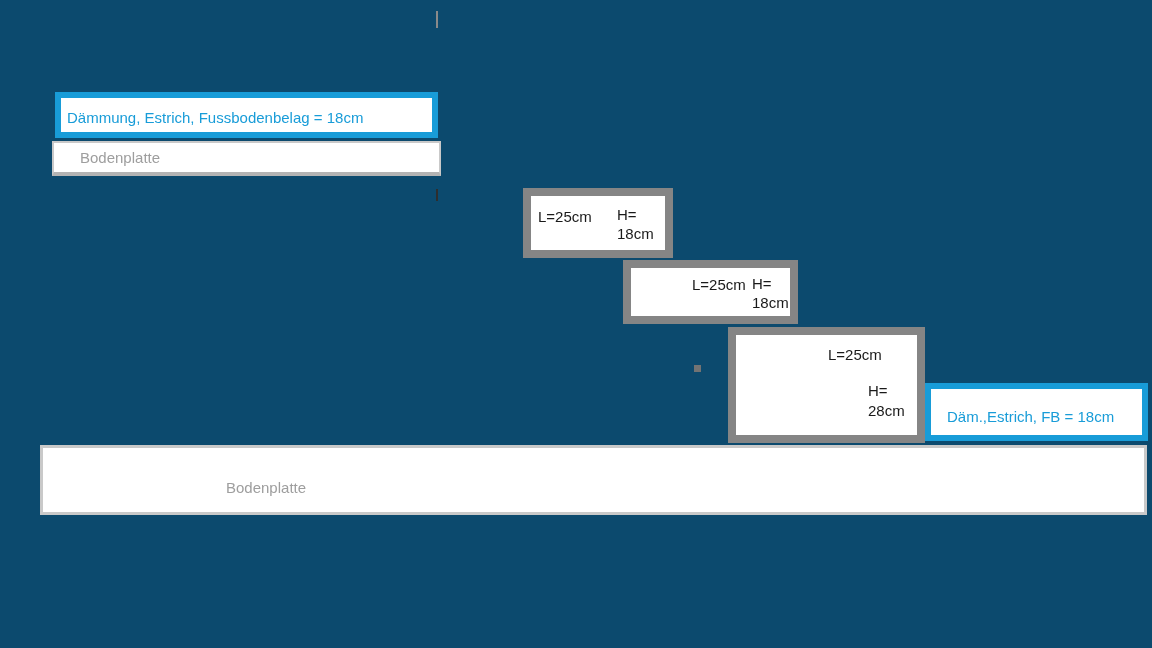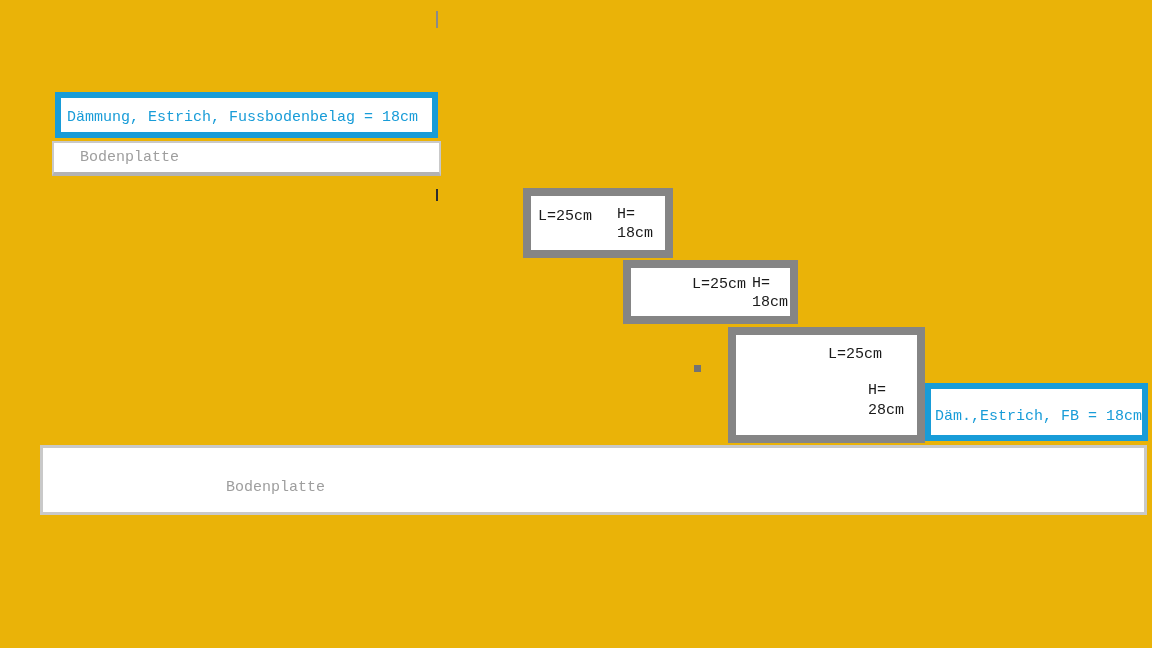--- a/index.html
+++ b/index.html
@@ -6,22 +6,22 @@
     --blue:#189cd8;
     --stair-gray:#858585;
     --plate-border:#c9c9c9;
     --plate-border-dark:#b3b3b3;
     --plate-text:#9e9e9e;
     --label-text:#1a1a1a;
     --dot-gray:#737373;
   }
   html,body{margin:0;padding:0;background:#fff;}
   #canvas{
-    position:relative;width:1152px;height:648px;background:#eab308;
-    overflow:hidden;font-family:Liberation Mono, monospace;
+    position:relative;width:1152px;height:648px;background:#0c4a6e;
+    overflow:hidden;font-family:Liberation Sans, sans-serif;
   }
   .box{position:absolute;box-sizing:border-box;background:#ffffff;}
   .txt{font-size:15px;color:var(--label-text);white-space:nowrap;}
 
   
   #boxA{left:55px;top:92px;width:383px;height:46px;border:6px solid var(--blue);
         display:flex;align-items:center;padding-left:6px;padding-top:5px;}
   #boxA .txt{color:var(--blue);}
   #boxB{left:52px;top:141px;width:389px;height:35px;
         border:2px solid var(--plate-border);border-bottom:4px solid var(--plate-border-dark);
@@ -38,21 +38,21 @@
   .pos{position:absolute;}
   #boxD .l-label{left:7px;top:12px;}
   #boxD .h-block{left:86px;top:9px;line-height:19px;}
   #boxE .l-label{left:61px;top:8px;}
   #boxE .h-block{left:121px;top:6px;line-height:19px;}
   #boxF .l-label{left:92px;top:11px;}
   #boxF .h-block{left:132px;top:46px;line-height:20px;}
 
   
   #boxG{left:925px;top:383px;width:223px;height:58px;border:6px solid var(--blue);
-        display:flex;align-items:center;justify-content:flex-end;
+        display:flex;align-items:center;justify-content:flex-start;
         padding-left:16px;padding-top:8px;}
   #boxG .txt{color:var(--blue);}
   #boxH{left:40px;top:445px;width:1107px;height:70px;border:3px solid var(--plate-border);
         display:flex;align-items:center;padding-left:183px;padding-top:15px;}
   #boxH .txt{color:var(--plate-text);}
 
   
   #tickTop{position:absolute;left:436px;top:11px;width:2px;height:17px;background:#8a8a8a;}
   #tickBottom{position:absolute;left:436px;top:189px;width:2px;height:12px;background:#2e2e2e;}
   #dot{position:absolute;left:694px;top:365px;width:7px;height:7px;background:var(--dot-gray);}

